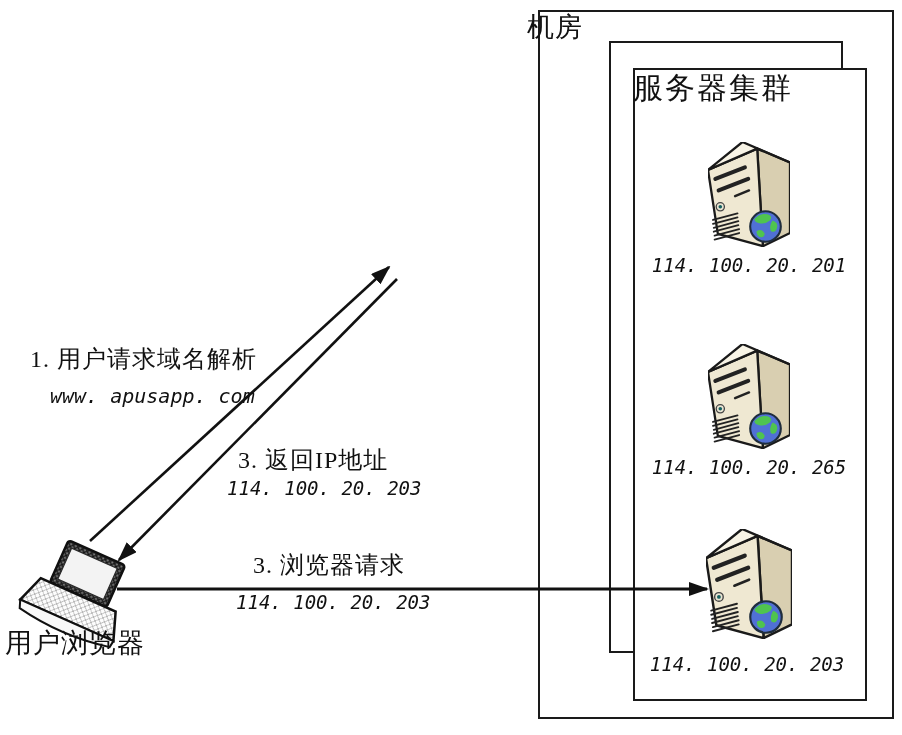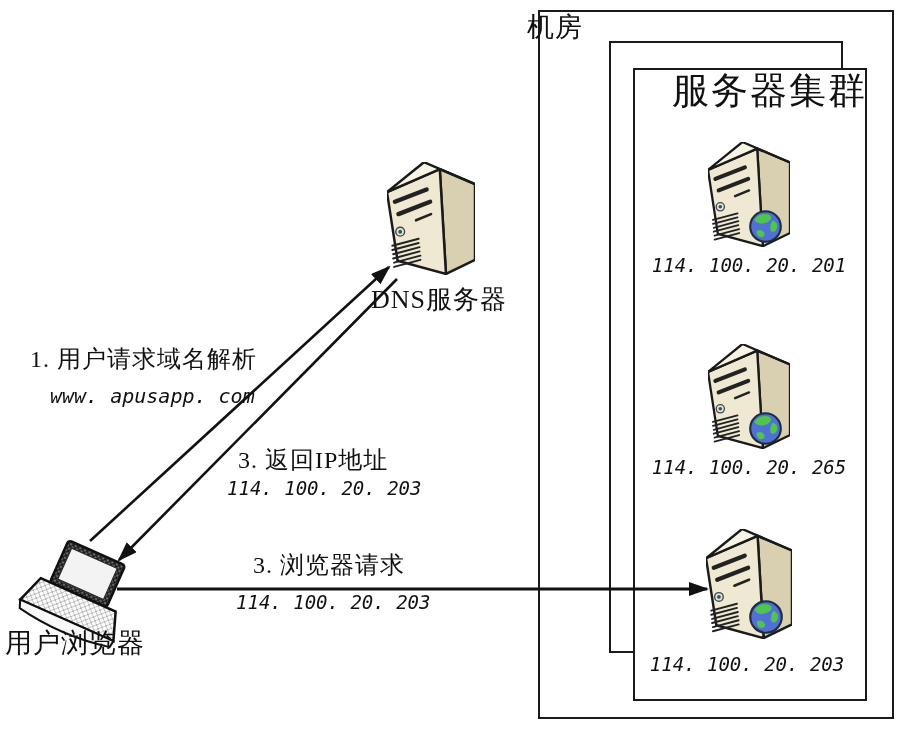--- a/index.html
+++ b/index.html
@@ -62,21 +62,21 @@
         <path d="M10,25 Q16,22 19,28 Q19,33 13,32 Q9,29 10,25 Z" fill="#4fc44f"></path>
       </g>
     </defs>
   </svg>
 
   <div class="box z1" style="left:538px;top:10px;width:356px;height:709px;"></div>
   <div class="box z1" style="left:609px;top:41px;width:234px;height:612px;"></div>
   <div class="box filled z2" style="left:633px;top:68px;width:234px;height:633px;"></div>
 
   <div class="lbl cjk z5" style="left:527px;top:13px;font-size:27px;">机房</div>
-  <div class="lbl cjk z3" style="left:633px;top:71px;width:234px;text-align:right;font-size:37px;letter-spacing:2px;">服务器集群</div>
+  <div class="lbl cjk z3" style="left:633px;top:71px;width:234px;text-align:left;font-size:30px;letter-spacing:2px;">服务器集群</div>
 
   <div class="server" style="left:708px;top:142px;width:82px;height:105px;">
     <svg width="82" height="105" viewBox="0 0 100 128">
         <use href="#tower"></use>
       </svg>
     <svg class="globe" style="left:40px;top:67px;" width="35" height="35" viewBox="0 0 40 40">
         <use href="#globe"></use>
       </svg>
     <div class="ip mono" style="left:-85px;top:112px;width:252px;">114. 100. 20. 201</div>
   </div>
@@ -94,26 +94,20 @@
   <div class="server" style="left:706px;top:529px;width:86px;height:110px;">
     <svg width="86" height="110" viewBox="0 0 100 128">
         <use href="#tower"></use>
       </svg>
     <svg class="globe" style="left:42px;top:70px;" width="36" height="36" viewBox="0 0 40 40">
         <use href="#globe"></use>
       </svg>
     <div class="ip mono" style="left:-85px;top:124px;width:252px;">114. 100. 20. 203</div>
   </div>
 
-  <div class="server" style="left:387px;top:162px;width:88px;height:113px;">
-    <svg width="88" height="113" viewBox="0 0 100 128">
-        <use href="#tower"></use>
-      </svg>
-    <div class="lbl cjk" style="left:-16px;top:124px;font-size:26px;">DNS服务器</div>
-  </div>
 
   <svg class="icon-svg" style="left:0;top:535px;" width="152" height="142" viewBox="-12 -14 152 142">
     <g transform="rotate(24 67 44)">
       <rect x="36" y="0" width="62" height="46" rx="3" fill="url(#hd)" stroke="#101010" stroke-width="2.5"></rect>
       <rect x="42" y="6" width="50" height="34" fill="#f3f3f3" stroke="#2a2a2a" stroke-width="1.2"></rect>
       <polygon points="26,46 108,46 118,74 16,74" fill="url(#hl)" stroke="#101010" stroke-width="2.5"></polygon>
       <path d="M16,74 L118,74 L117,81 Q68,91 19,82 Z" fill="#f8f8f8" stroke="#101010" stroke-width="2"></path>
     </g>
   </svg>
   <div class="lbl cjk z5" style="left:5px;top:629px;font-size:27px;text-align:center;">用户浏览器</div>

